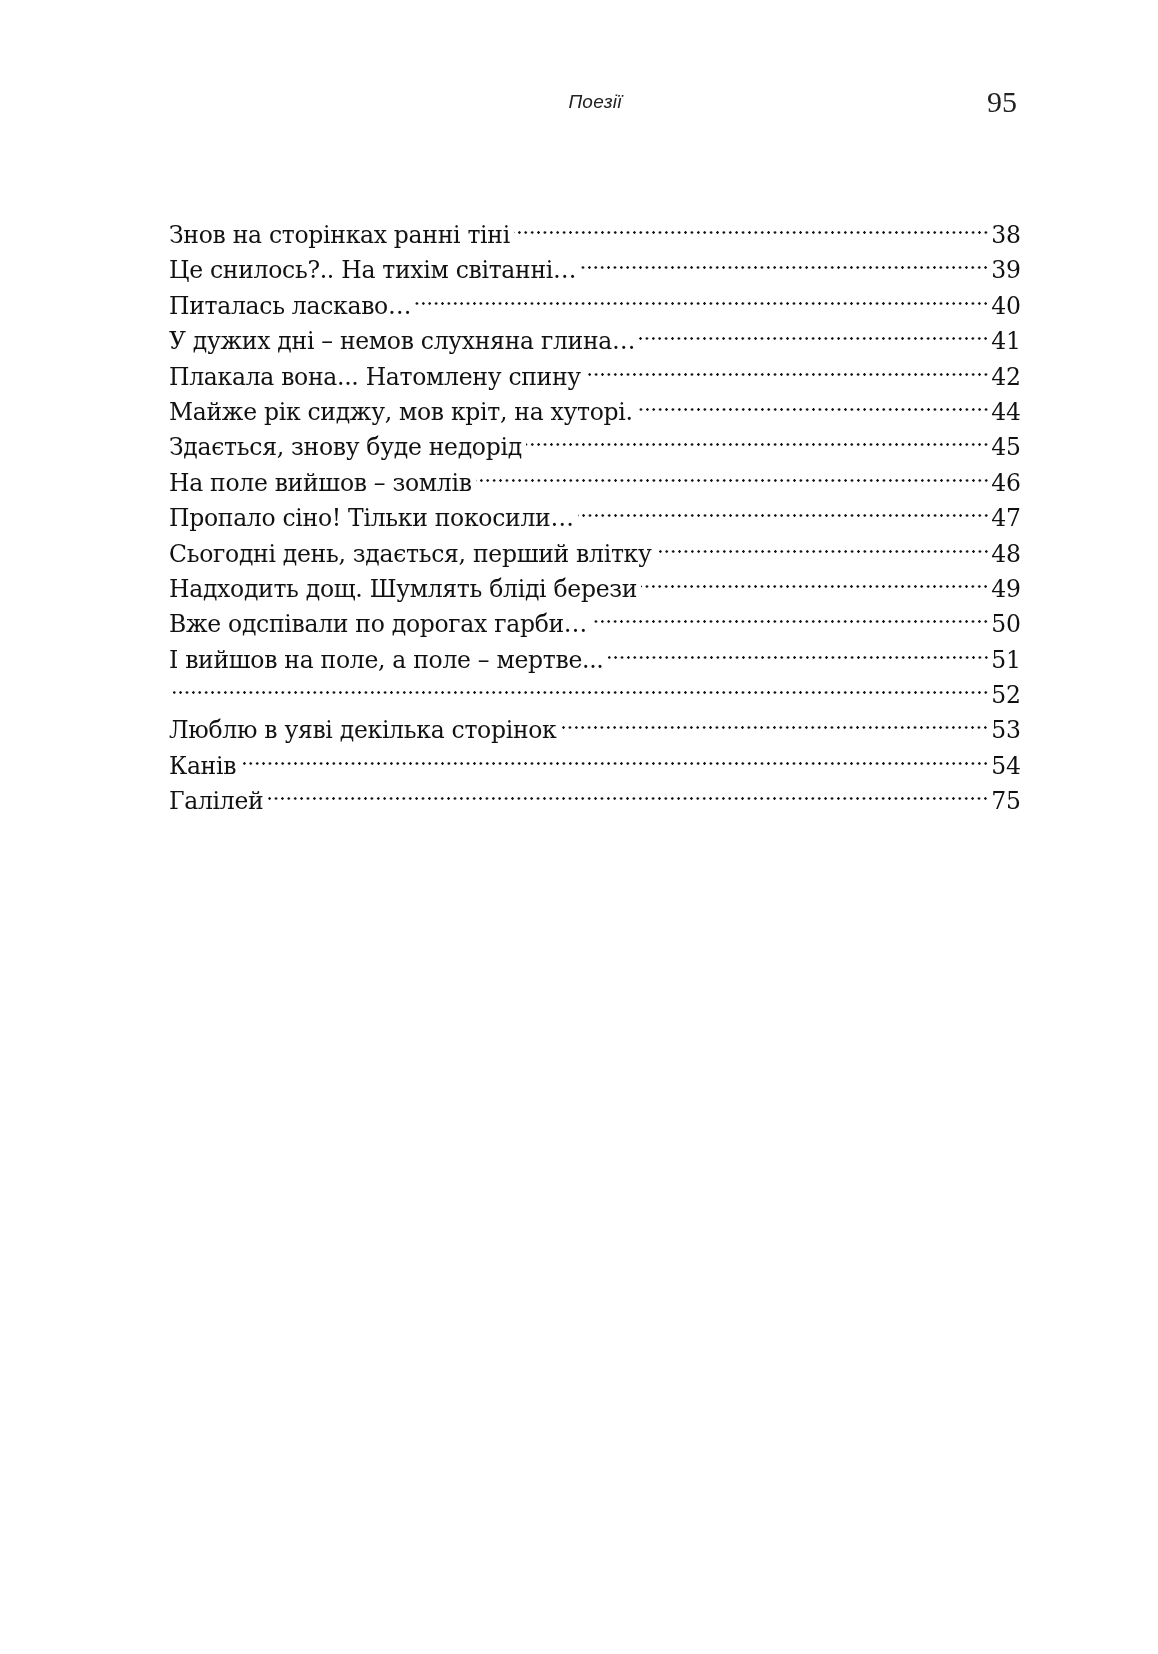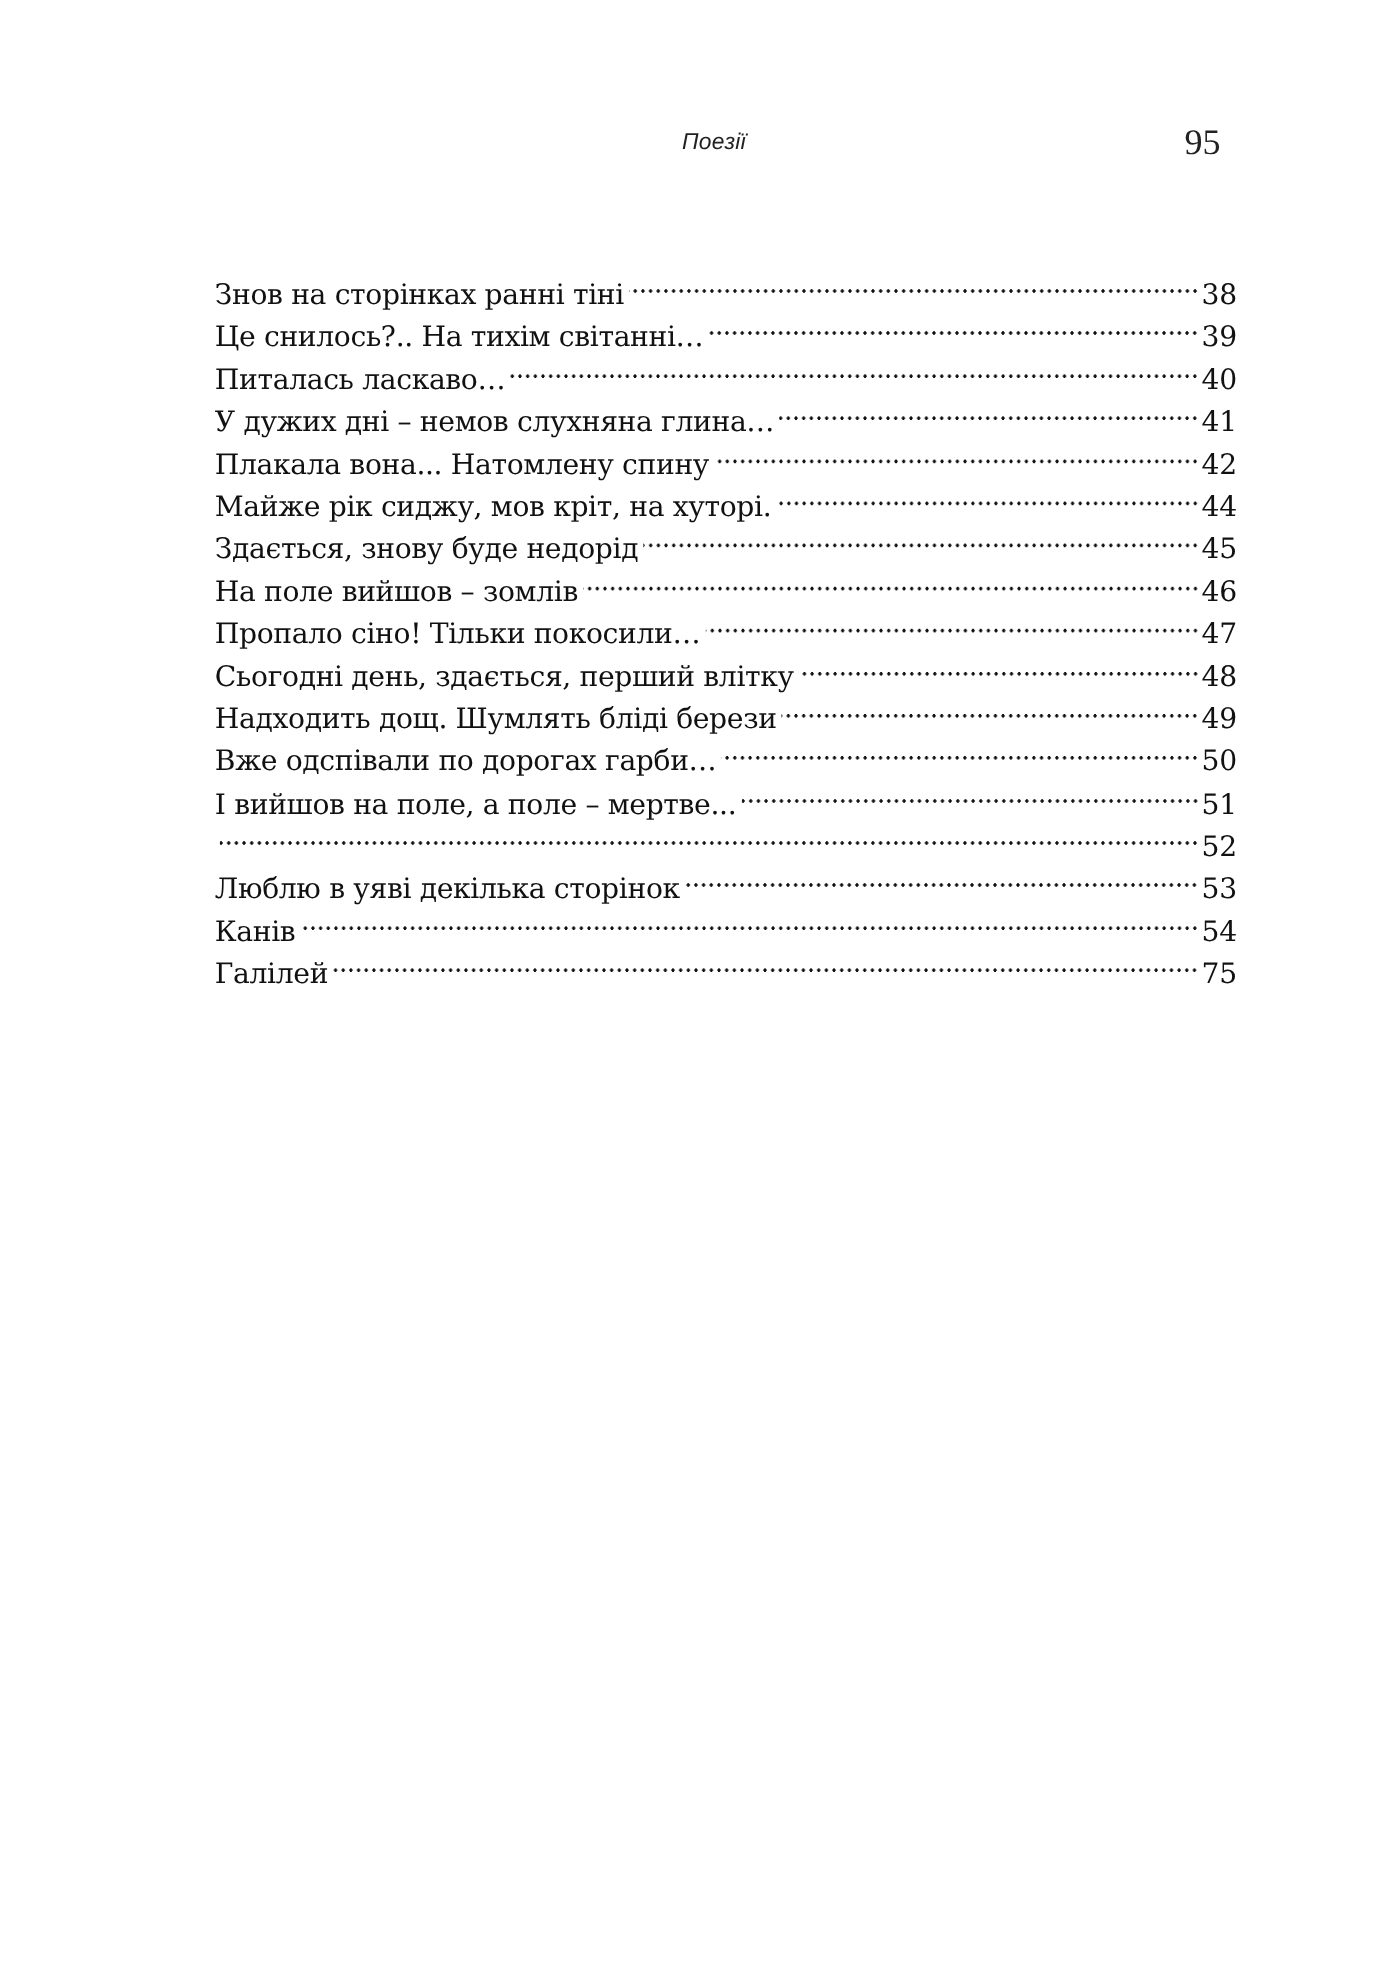--- a/index.html
+++ b/index.html
@@ -17,21 +17,21 @@
     }
     .page {
       position: absolute;
       left: 0; top: 0;
       width: 1158px;
       height: 1654px;
       background: #ffffff;
     }
     .running-header {
       position: absolute;
-      top: 104px;
+      top: 87px;
       left: 165px;
       width: 852px;
       height: 30px;
     }
     .running-title {
       position: absolute;
       left: 0;
       width: 100%;
       text-align: center;
       font-family: "Liberation Sans", "DejaVu Sans", sans-serif;
@@ -50,21 +50,21 @@
       font-family: "Liberation Serif", "DejaVu Serif", serif;
       font-size: 30px;
       line-height: 30px;
       color: #222;
     }
     .toc {
       position: absolute;
       top: 204px;
       left: 165px;
       width: 852px;
-      margin: 14px;
+      margin: 4px;
       padding: 0;
       list-style: none;
     }
     .toc-entry {
       display: flex;
       align-items: baseline;
       height: 35.4px;
       font-family: "DejaVu Serif", "Liberation Serif", serif;
       font-size: 23.5px;
       line-height: 35px;

